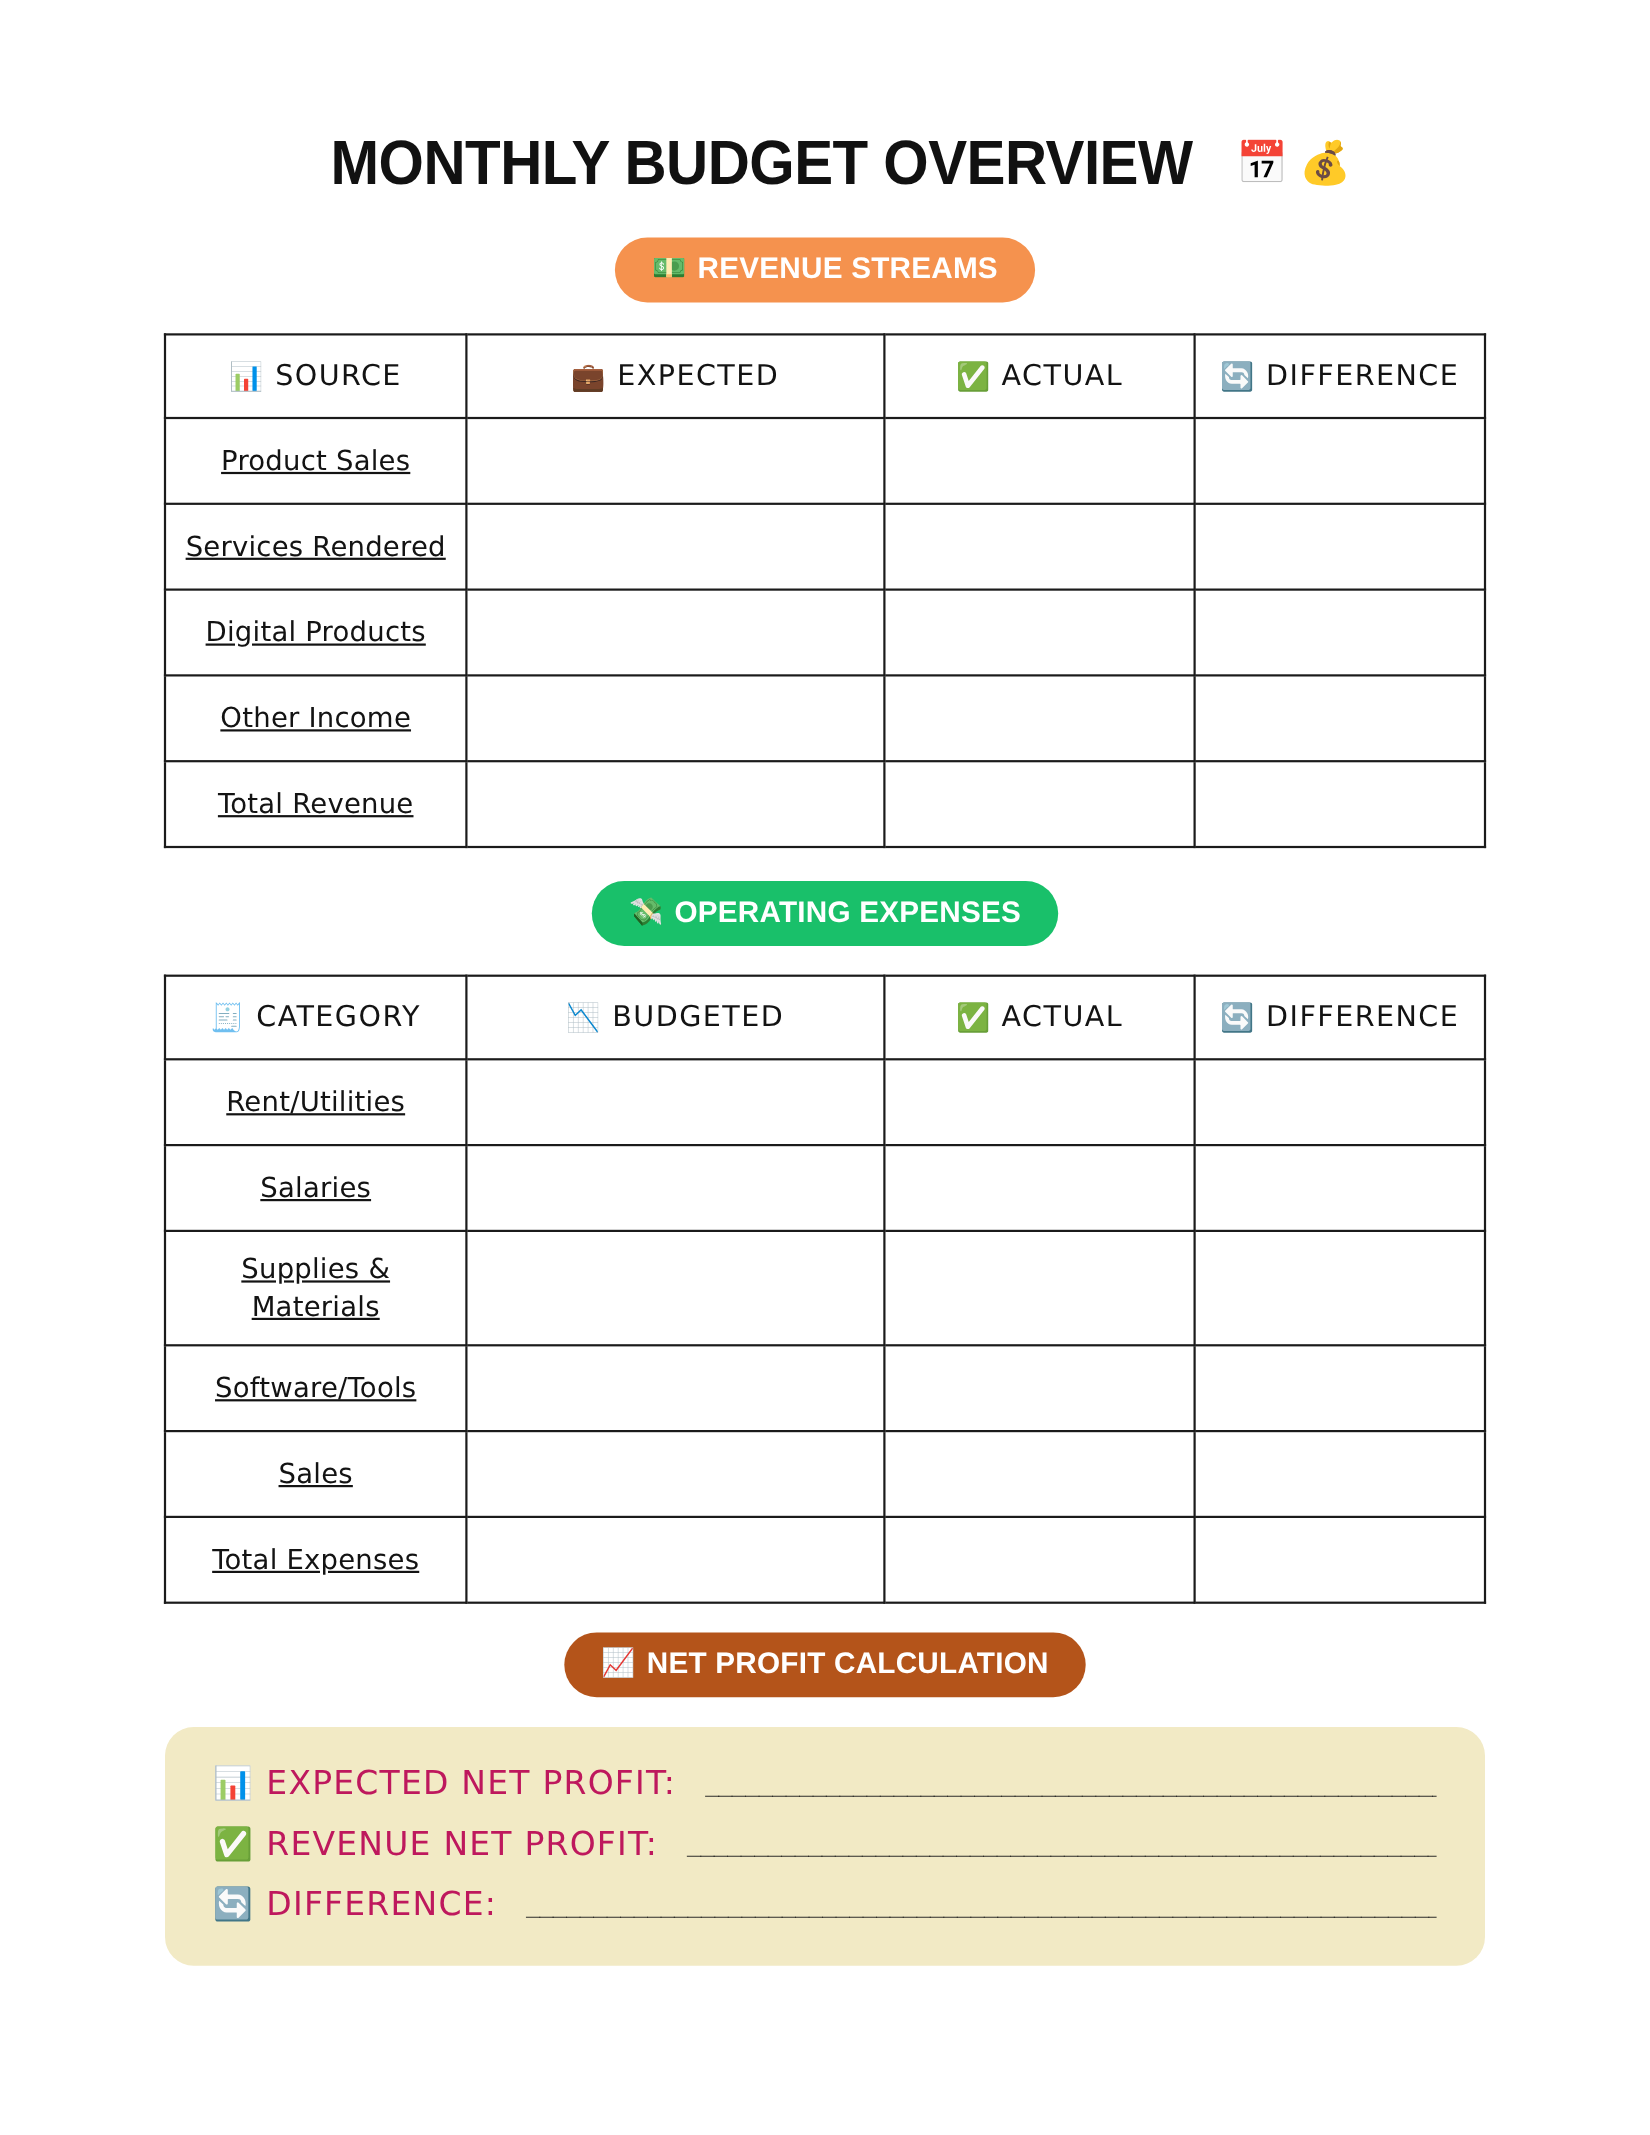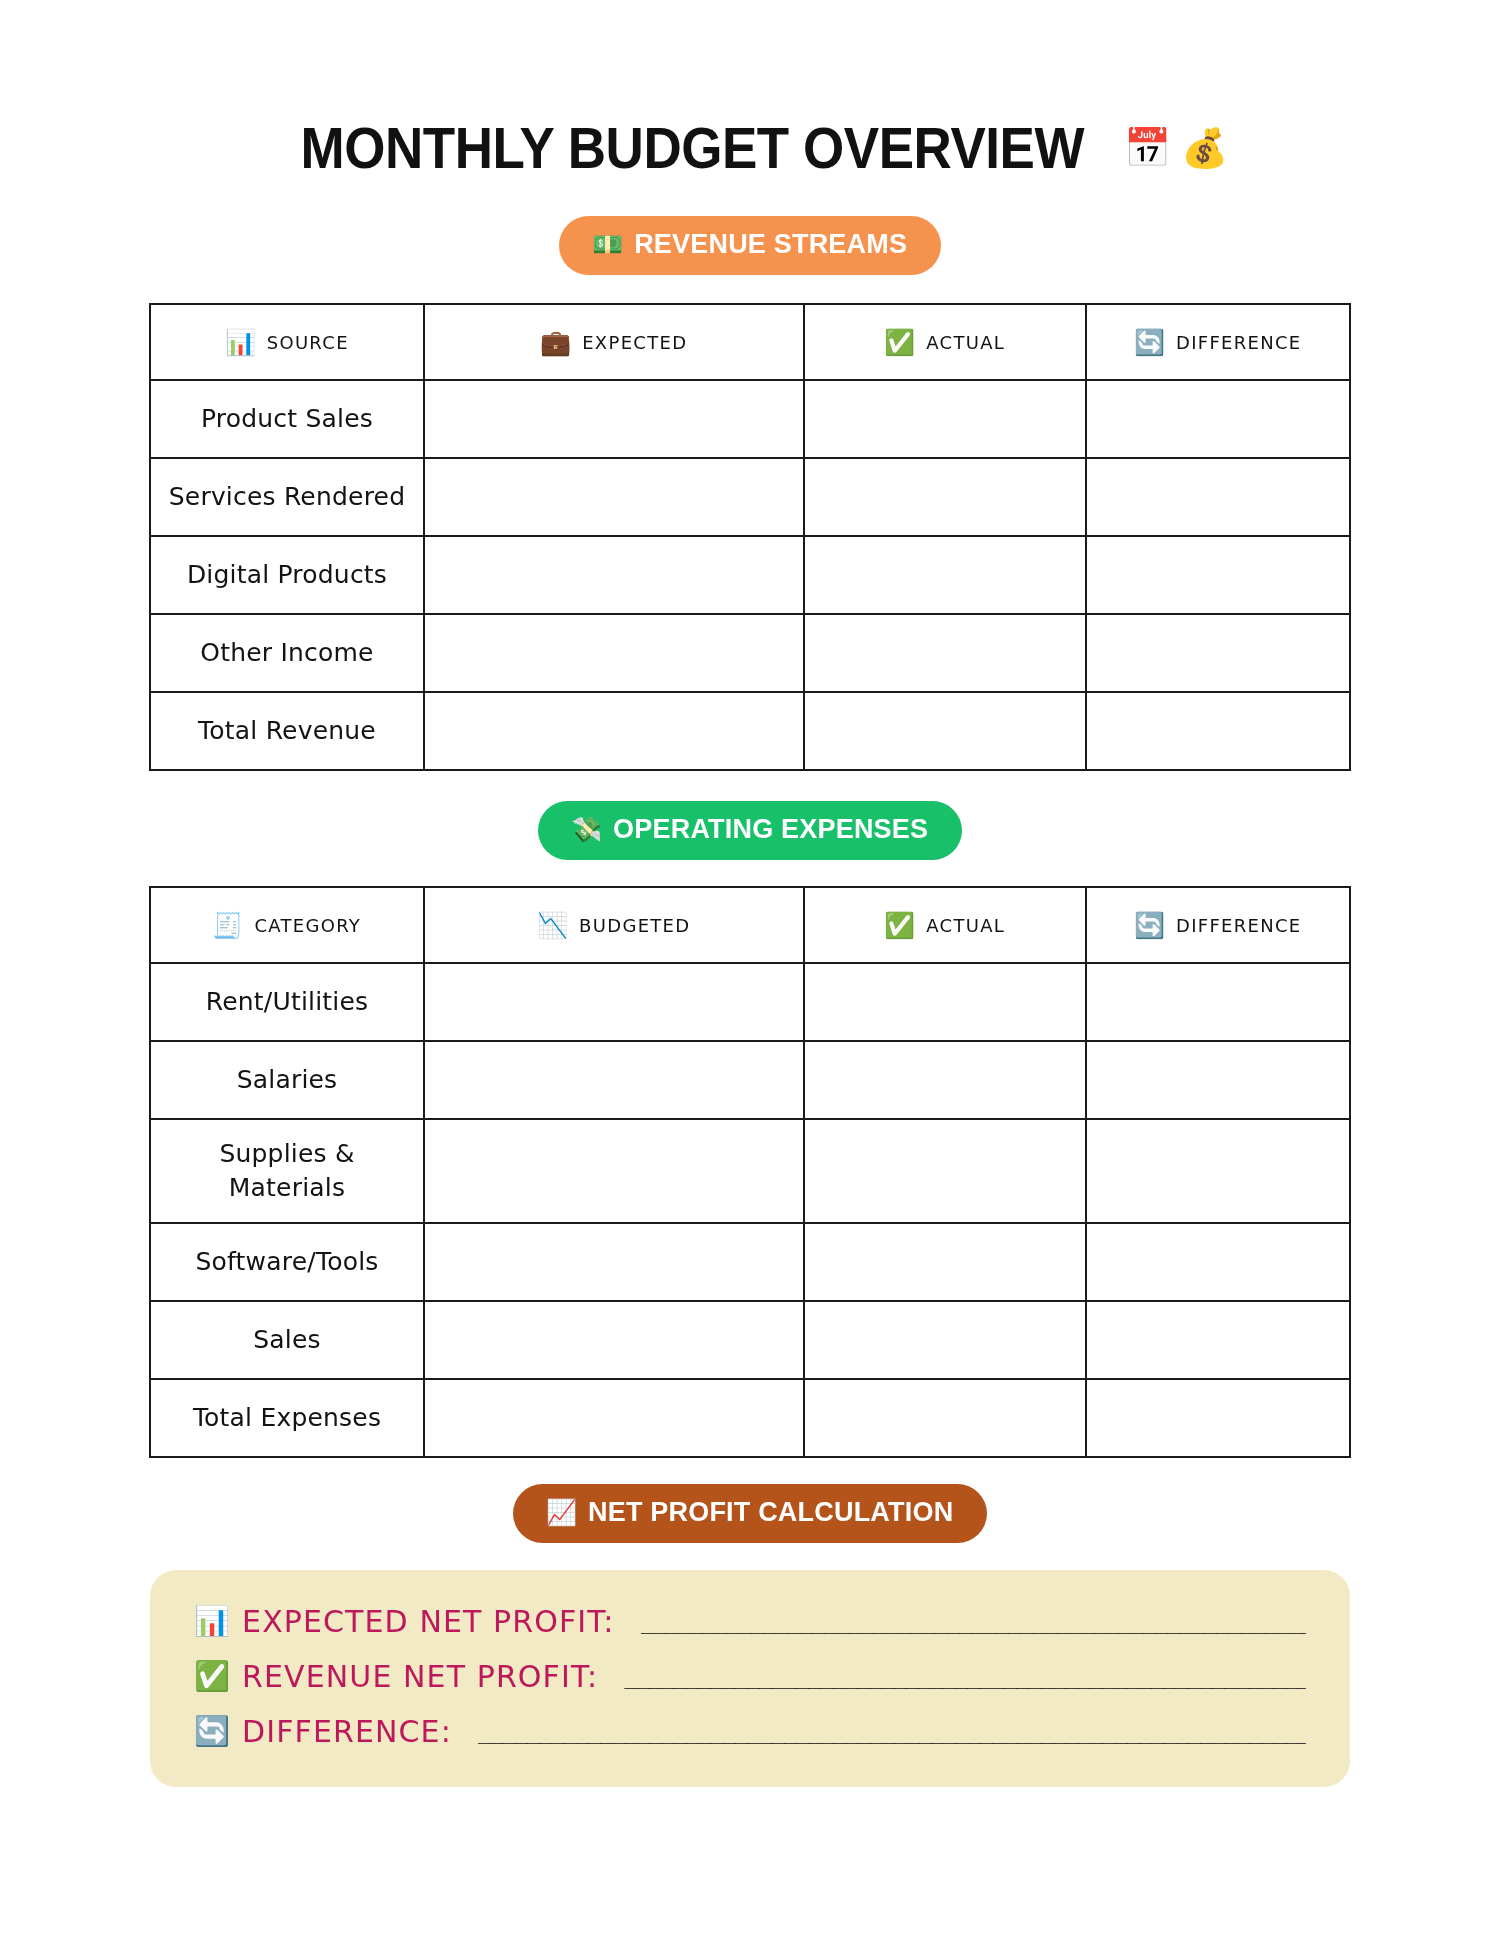--- a/index.html
+++ b/index.html
@@ -100,28 +100,28 @@
     font-size: 26px;
     letter-spacing: 1.4px;
   }
   .hcell {
     display: flex;
     align-items: center;
     justify-content: center;
     gap: 9px;
   }
   .hcell .h-icon { font-size: 25px; line-height: 1; display: inline-flex; }
-  .hcell .h-label { font-size: 18px; letter-spacing: 1.3px; }
+  .hcell .h-label { font-size: 26px; letter-spacing: 1.3px; }
 
   .tbl td {
     height: 78px;
     font-size: 25px;
     letter-spacing: 0.2px;
   }
-  .tbl td.rowlabel { padding: 6px 16px; line-height: 1.35; }
+  .tbl td.rowlabel { padding: 6px 16px; line-height: 1.35; text-decoration: underline; }
   .tbl tr.tall td { height: 104px; }
 
   
   .net-box {
     width: 1200px;
     margin: 27px auto 0 auto;
     background: #F2EAC5;
     border-radius: 26px;
     padding: 34px 44px 38px 44px;
   }

